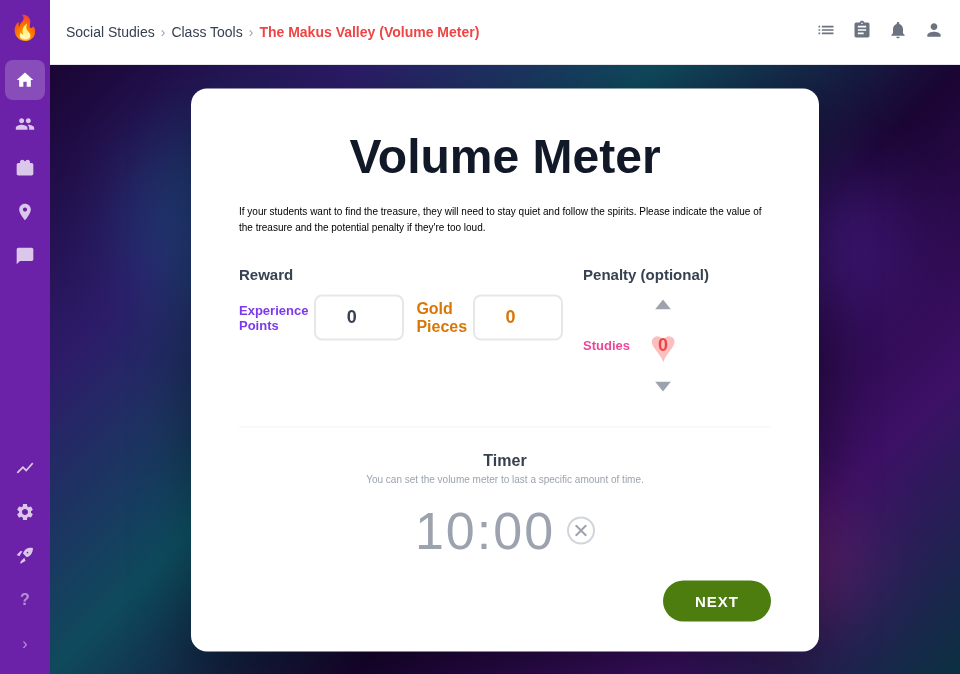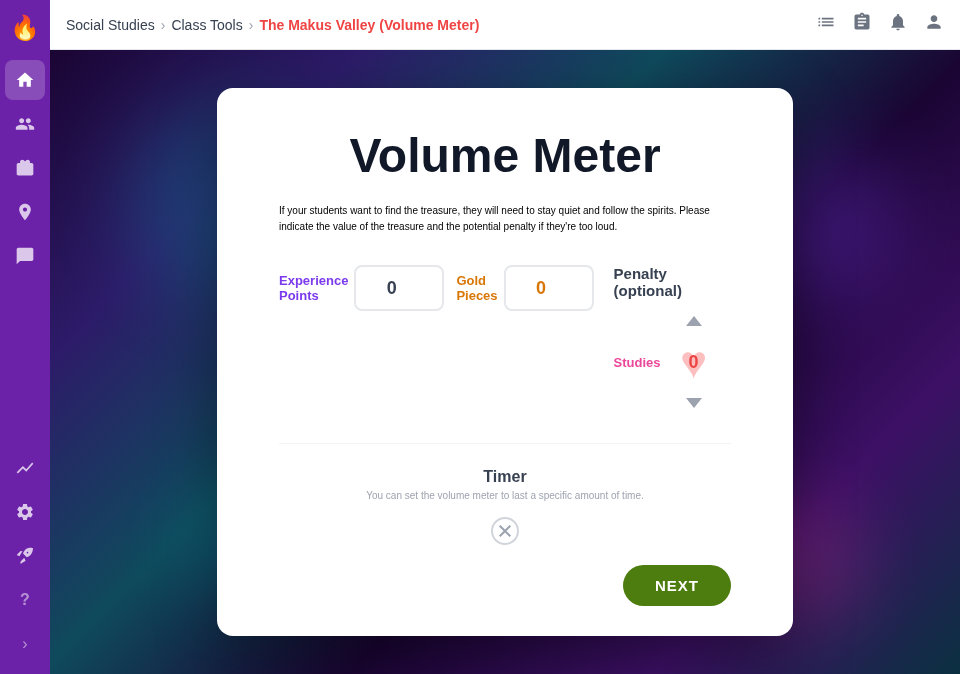--- a/index.html
+++ b/index.html
@@ -42,21 +42,21 @@
     
     .main {
       flex: 1;
       display: flex;
       flex-direction: column;
       position: relative;
     }
 
     
     .topbar {
-      height: 50px;
+      height: 65px;
       background: white;
       display: flex;
       align-items: center;
       padding: 0 16px;
       border-bottom: 1px solid #e5e7eb;
       z-index: 10;
     }
     .breadcrumb {
       display: flex;
       align-items: center;
@@ -94,24 +94,24 @@
       border-radius: 50%;
       filter: blur(40px);
     }
 
     
     .modal {
       position: absolute;
       top: 50%;
       left: 50%;
       transform: translate(-50%, -50%);
-      width: 576px;
+      width: 628px;
       background: white;
       border-radius: 16px;
-      padding: 40px 62px 30px;
+      padding: 40px 48px 30px;
       box-shadow: 0 20px 60px rgba(0,0,0,0.4);
     }
 
     .modal-title {
       text-align: center;
       font-size: 48px;
       font-weight: 700;
       color: #111827;
       margin-bottom: 20px;
     }
@@ -153,21 +153,21 @@
       gap: 6px;
     }
 
     .field-sublabel-xp {
       font-size: 13px;
       font-weight: 600;
       color: #7c3aed;
     }
 
     .field-sublabel-gold {
-      font-size: 13px;
+      font-size: 16px;
       font-weight: 600;
       color: #d97706;
     }
 
     .field-sublabel-health {
       font-size: 13px;
       font-weight: 600;
       color: #ec4899;
     }
 
@@ -395,20 +395,21 @@
     <div class="bg-glow" style="width:100px;height:100px;background:#06b6d4;opacity:0.35;bottom:80px;left:150px;"></div>
 
     <div class="modal">
       <h1 class="modal-title">Volume Meter</h1>
       <p class="modal-subtitle">If your students want to find the treasure, they will need to stay quiet and follow the spirits.
 Please indicate the value of the treasure and the potential penalty if they're too loud.</p>
 
       <div class="rp-row">
 
         <div class="rp-section">
+          <div class="rp-label">Reward</div>
           <div class="rp-fields">
             <div class="field-group">
               <span class="field-sublabel-xp">Experience Points</span>
               <input class="number-input" type="number" value="0" style="">
             </div>
             <div class="field-group">
               <span class="field-sublabel-gold">Gold Pieces</span>
               <input class="number-input gold" type="number" value="0" style="">
             </div>
           </div>
@@ -439,20 +440,21 @@
           </div>
         </div>
       </div>
 
       <div class="divider"></div>
 
       <div class="timer-section">
         <div class="timer-label">Timer</div>
         <div class="timer-hint">You can set the volume meter to last a specific amount of time.</div>
         <div class="timer-display">
+          <span class="timer-value">10:00</span>
           <div class="timer-close">
             <svg width="12" height="12" viewBox="0 0 12 12" fill="currentColor">
                 <path d="M10.59 0L6 4.59 1.41 0 0 1.41 4.59 6 0 10.59 1.41 12 6 7.41 10.59 12 12 10.59 7.41 6 12 1.41z"></path>
               </svg>
           </div>
         </div>
       </div>
 
       <div class="modal-footer">
         <button class="next-btn">NEXT</button>

